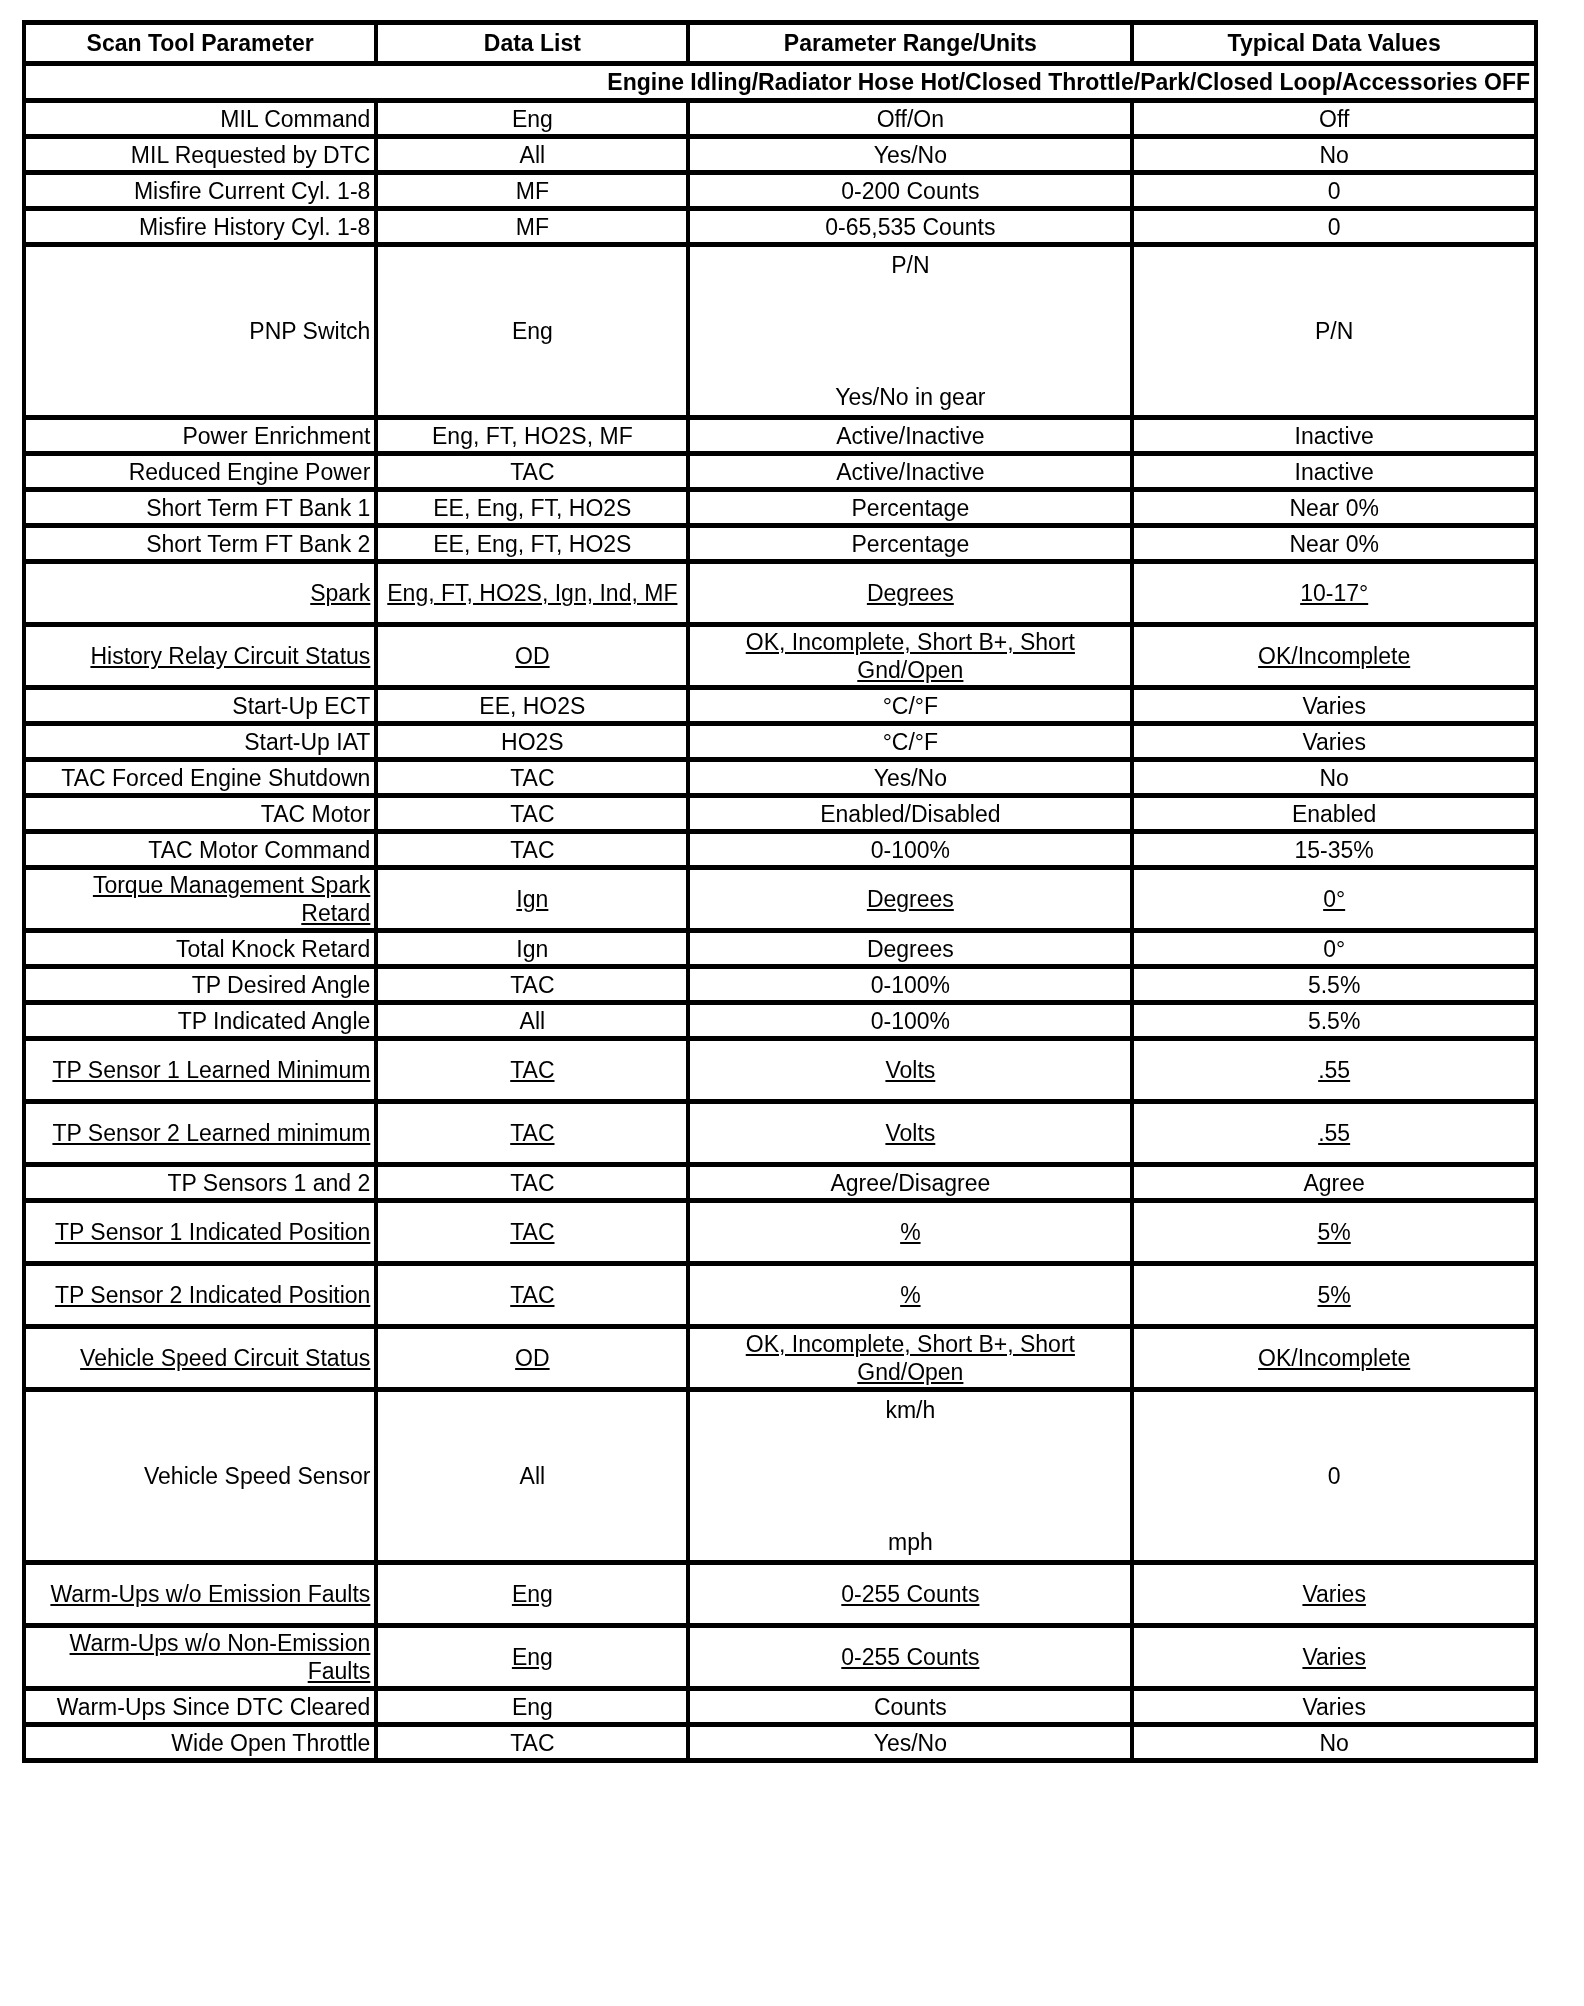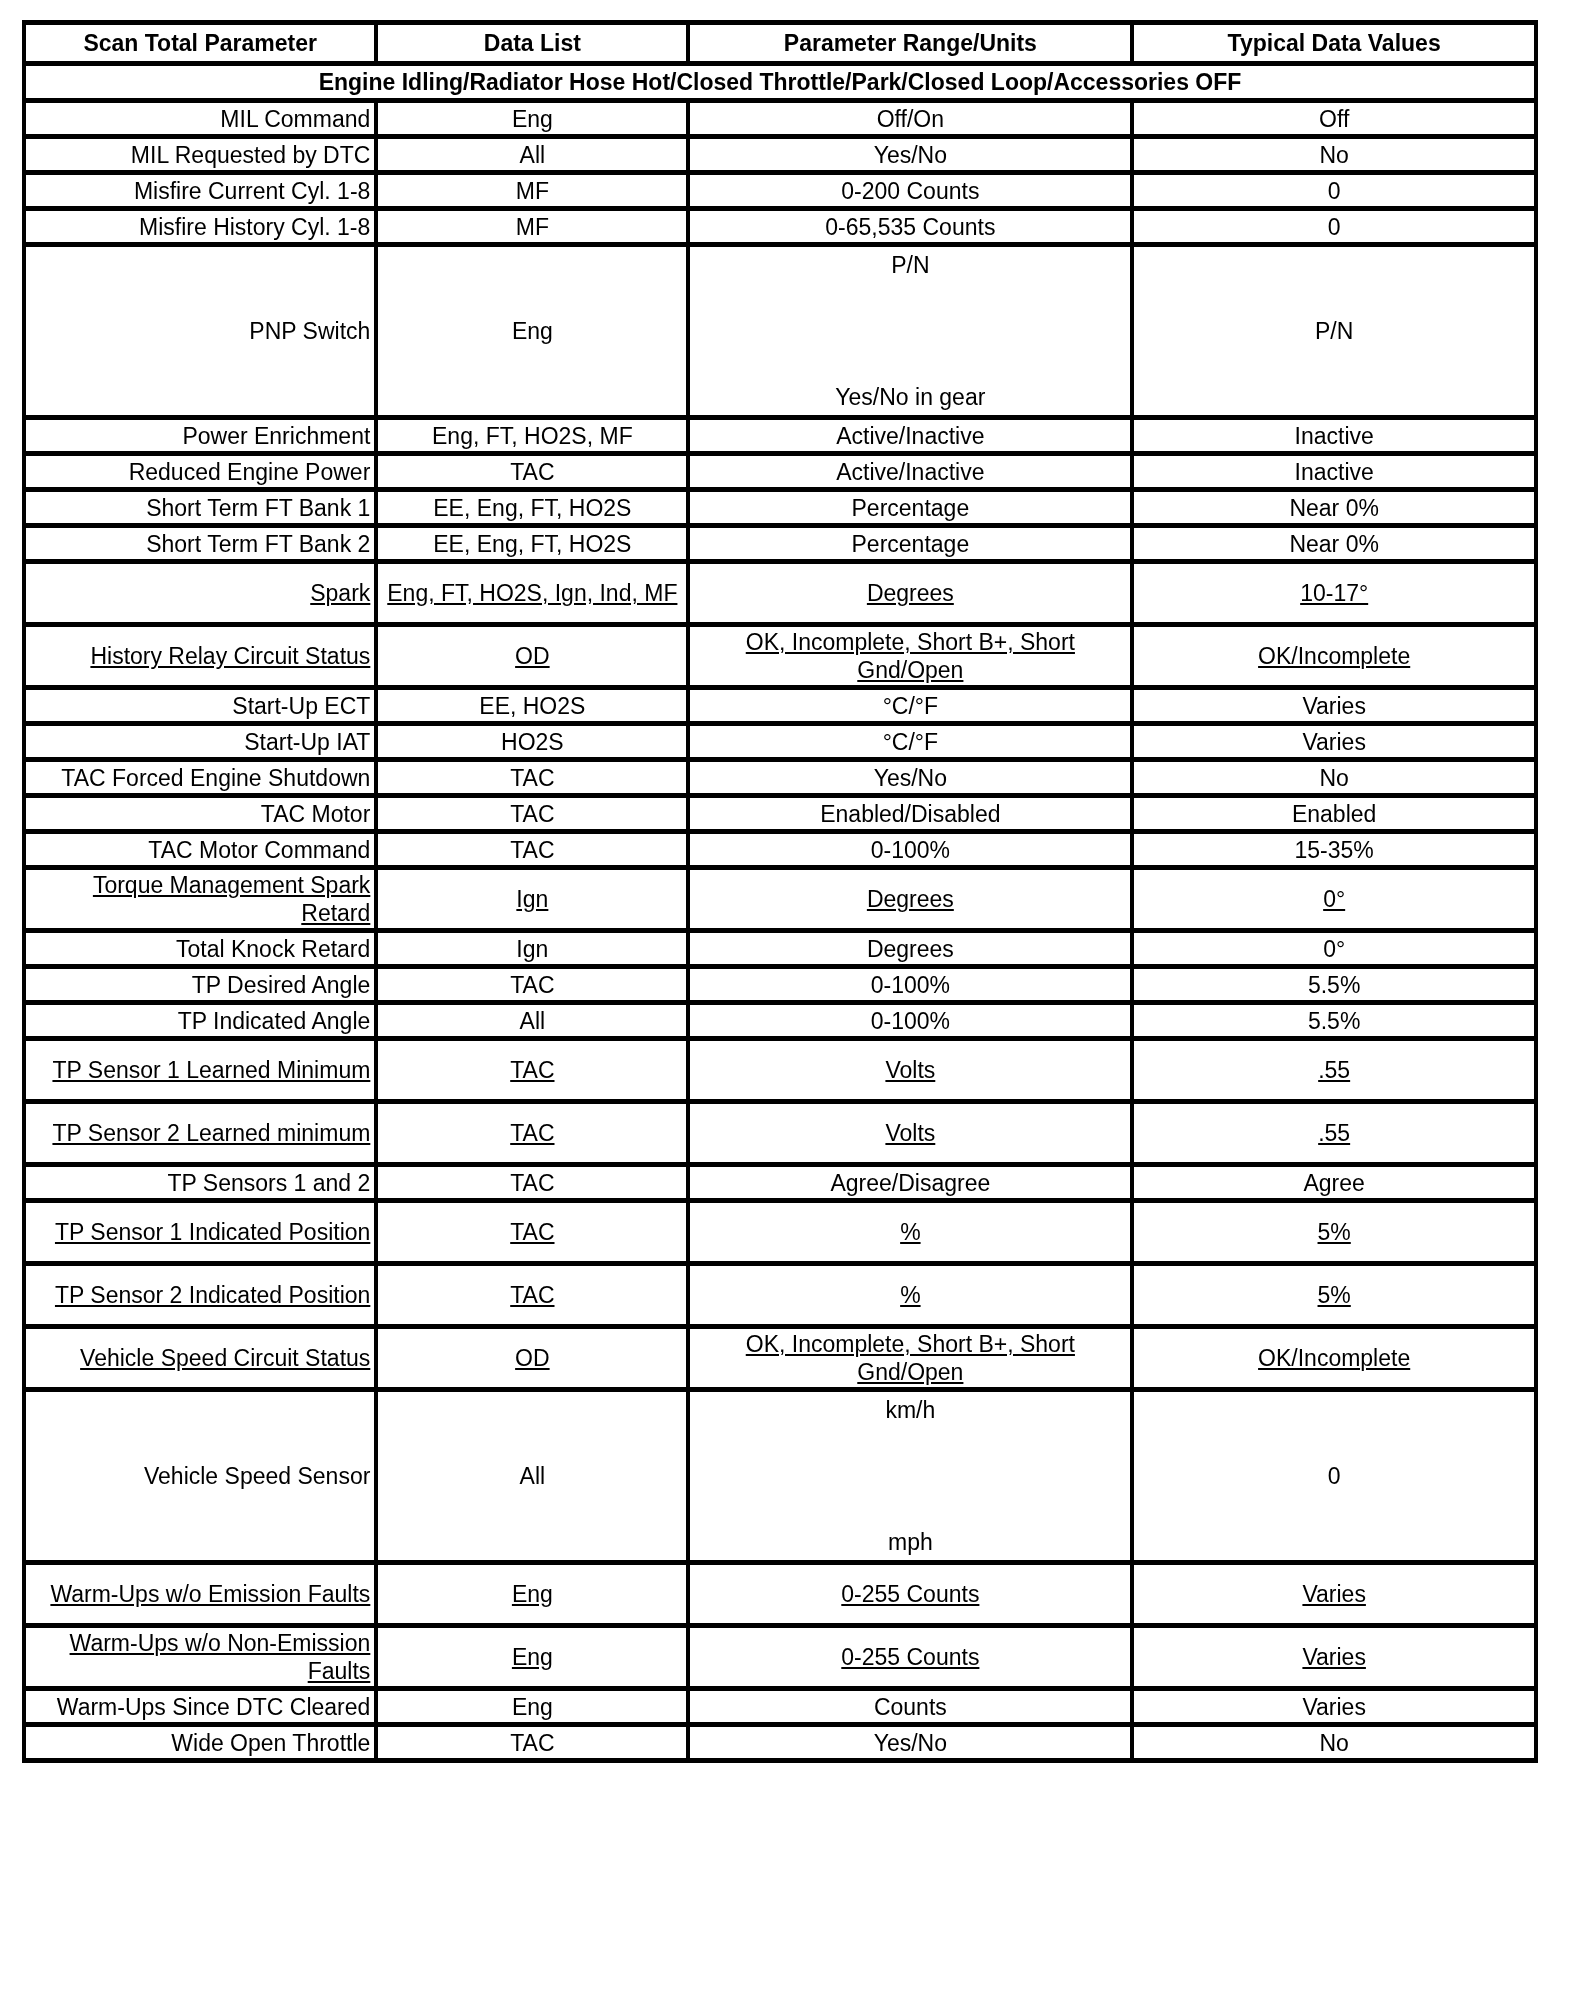--- a/index.html
+++ b/index.html
@@ -21,42 +21,42 @@
   table.scan th, table.scan td {
     border-left: 4px solid #000;
     border-right: 4px solid #000;
     border-top: 5px solid #000;
     border-bottom: 5px solid #000;
     padding: 0 4px;
     vertical-align: middle;
     line-height: 28px;
   }
   table.scan th { font-weight: bold; text-align: center; height: 36px; font-size: 23px; }
-  td.cond { font-weight: bold; text-align: center; height: 32px; }
+  td.cond { font-weight: bold; text-align: right; height: 32px; }
   td.param { text-align: right; padding-left: 4px; }
   td.center { text-align: center; }
   tr.r1 td { height: 31px; }
   tr.r2 td { height: 58px; text-decoration: underline; }
   tr.tall td { height: 168px; margin-top: 36px; }
   .split { display: flex; flex-direction: column; justify-content: space-between; height: 160px; align-items: center; }
 </style>
 </head>
 <body>
 
 <div class="sheet">
   <table class="scan">
     <colgroup>
         <col class="c1">
         <col class="c2">
         <col class="c3">
         <col class="c4">
       </colgroup>
     <thead>
       <tr>
-        <th>Scan Total Parameter</th>
+        <th>Scan Tool Parameter</th>
         <th>Data List</th>
         <th>Parameter Range/Units</th>
         <th>Typical Data Values</th>
       </tr>
     </thead>
     <tbody id="tbody">
       <tr>
         <td class="cond" colspan="4">Engine Idling/Radiator Hose Hot/Closed Throttle/Park/Closed Loop/Accessories OFF</td>
       </tr>
     <tr class="r1">

